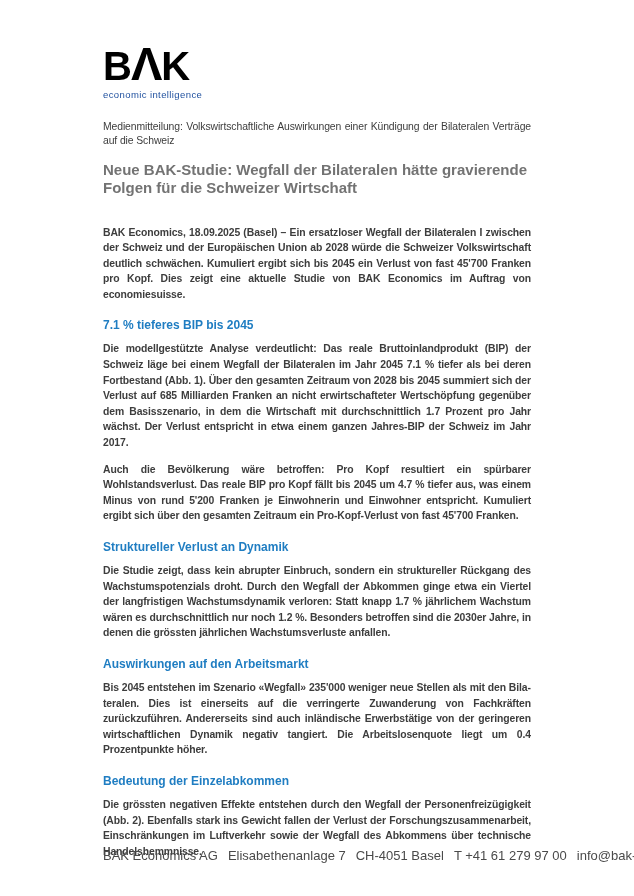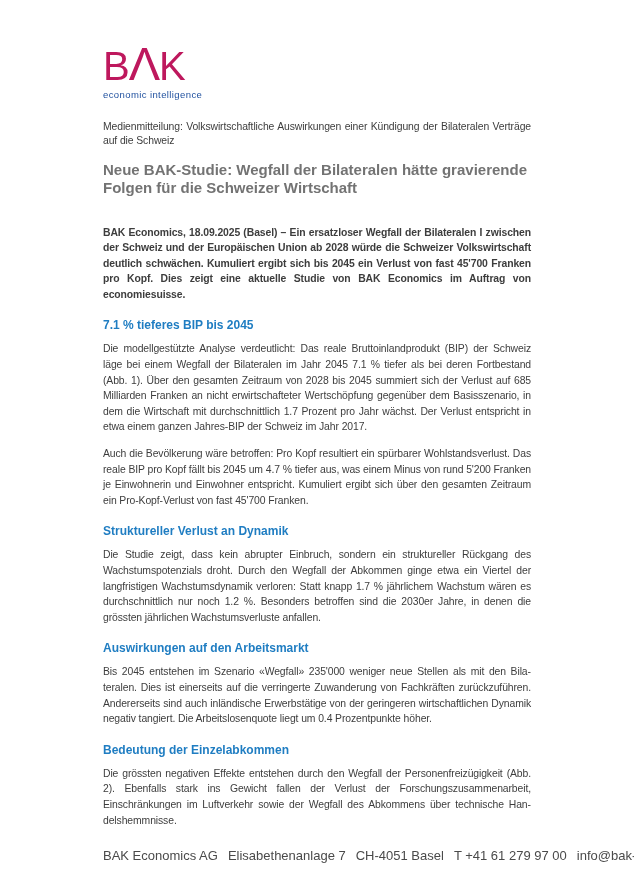--- a/index.html
+++ b/index.html
@@ -11,22 +11,22 @@
     background: #ffffff;
     box-sizing: border-box;
     padding: 40px 103px 0 103px;
     font-family: "Liberation Sans", sans-serif;
     color: #3d3d3d;
     overflow: hidden;
   }
   
   .logo { line-height: 1; }
   .logo-word {
-    color: #be185d;
-    font-weight: normal;
+    color: #000000;
+    font-weight: bold;
     letter-spacing: -1px;
     white-space: nowrap;
   }
   .logo-b, .logo-k { font-size: 40px; }
   .logo-a { font-size: 47px; }
   .logo-subtitle {
     color: #1e4f9e;
     font-size: 9.5px;
     letter-spacing: 0.4px;
     margin-top: 3px;
@@ -47,20 +47,21 @@
     color: #737373;
     margin: 13px 0 0 0;
   }
   .para {
     font-size: 10.4px;
     line-height: 15.6px;
     letter-spacing: -0.1px;
     text-align: justify;
     hyphens: manual;
     margin: 0 0 11px 0;
+    font-weight: bold;
   }
   .lead { font-weight: bold; margin-top: 27px; }
   .section-heading {
     color: #1f7dc2;
     font-weight: bold;
     font-size: 12px;
     line-height: 14px;
     margin: 16px 0 9px 0;
   }
   

